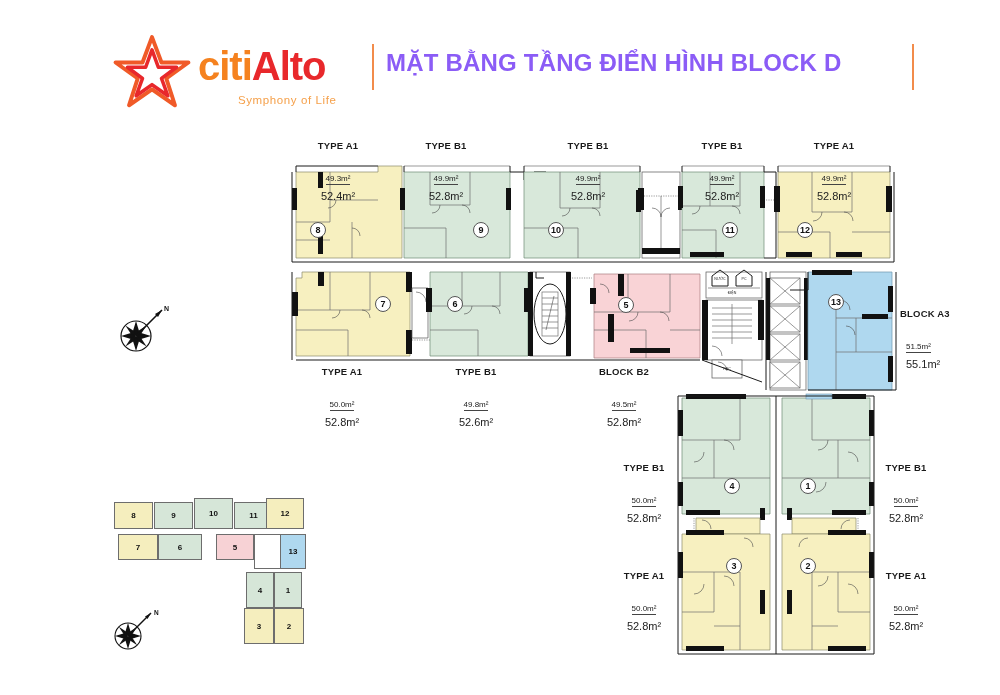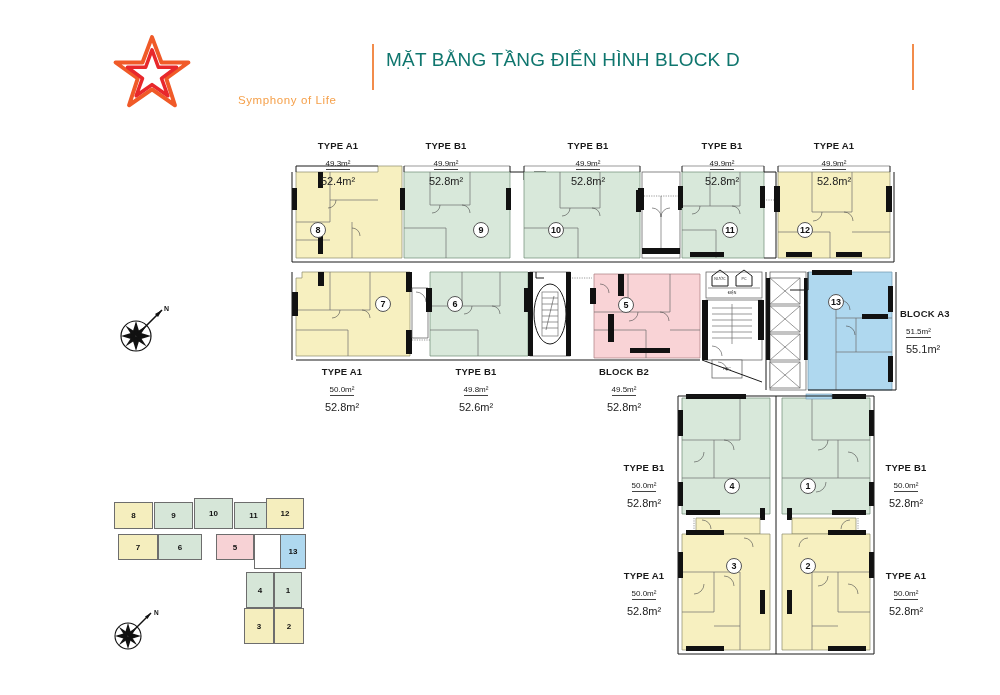--- a/index.html
+++ b/index.html
@@ -17,33 +17,33 @@
   #logo-block { position: absolute; left: 112px; top: 32px; width: 250px; height: 80px; }
   #logo-mark { position: absolute; left: 0px; top: 2px; width: 80px; height: 76px; }
   #logo-word { position: absolute; left: 86px; top: 12px; font-size: 40px; font-weight: bold; letter-spacing: -1px; white-space: nowrap; }
   .word-citi { color: #F5821F; }
   .word-alto { color: #E8282B; }
   #logo-tag { position: absolute; left: 126px; top: 62px; font-size: 11.5px; color: #F5A04A; letter-spacing: 0.6px; white-space: nowrap; }
   #title-divider-l { position: absolute; left: 372px; top: 44px; width: 2px; height: 46px; background: #F28C4B; }
   #title-divider-r { position: absolute; left: 912px; top: 44px; width: 2px; height: 46px; background: #F28C4B; }
   #plan-title {
     position: absolute; left: 386px; top: 49px;
-    font-size: 19px; font-weight: normal; color: #0f766e;
+    font-size: 24px; font-weight: bold; color: #8b5cf6;
     letter-spacing: 0.2px; white-space: nowrap;
   }
 
   
   #plan-canvas { position: absolute; left: 0; top: 0; width: 1000px; height: 695px; }
 
   
   .type-label { position: absolute; text-align: center; line-height: 1.18; white-space: nowrap; }
   .type-label .tl-name { font-size: 9.5px; font-weight: bold; color: #1a1a1a; letter-spacing: 0.2px; }
   .type-label .tl-a { font-size: 8px; color: #222; border-bottom: 1px solid #444; display:inline-block; padding-bottom:0px;}
   .type-label .tl-b { font-size: 11px; color: #222; }
-  .type-label .tl-rows { margin-top: 1px; }
+  .type-label .tl-rows { margin-top: 16px; }
 
   
   .unit-badge {
     position: absolute;
     width: 16px; height: 16px; border-radius: 50%;
     background: #ffffff; border: 1px solid #555;
     font-size: 9px; font-weight: bold; color: #111;
     display: flex; align-items: center; justify-content: center;
     line-height: 1;
   }
@@ -78,20 +78,23 @@
     <div id="logo-block">
       <div id="logo-mark">
         <svg viewBox="0 0 100 96" width="80" height="76" aria-hidden="true">
           <g fill="none" stroke="#F05A28" stroke-width="5" stroke-linejoin="round">
             <path d="M50 4 L62 36 L96 36 L68 56 L79 90 L50 70 L21 90 L32 56 L4 36 L38 36 Z"></path>
           </g>
           <g fill="none" stroke="#E8282B" stroke-width="4.5" stroke-linejoin="round">
             <path d="M50 20 L58 42 L81 42 L62 56 L70 78 L50 64 L30 78 L38 56 L19 42 L42 42 Z"></path>
           </g>
         </svg>
+      </div>
+      <div id="logo-word">
+        <span class="word-citi">citi</span><span class="word-alto">Alto</span>
       </div>
       <div id="logo-tag">Symphony of Life</div>
     </div>
 
     <div id="title-divider-l"></div>
     <div id="plan-title">MẶT BẰNG TẦNG ĐIỂN HÌNH BLOCK D</div>
     <div id="title-divider-r"></div>
   </div>
 
   <div id="plan-canvas">

